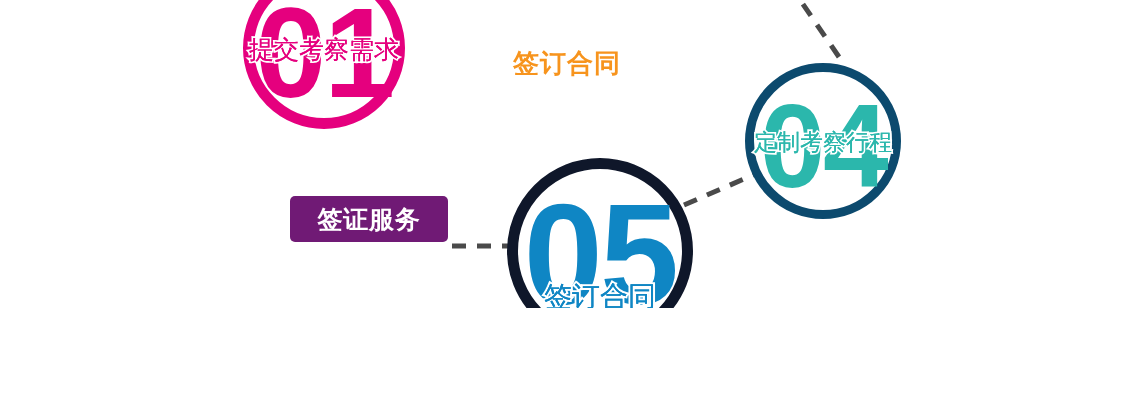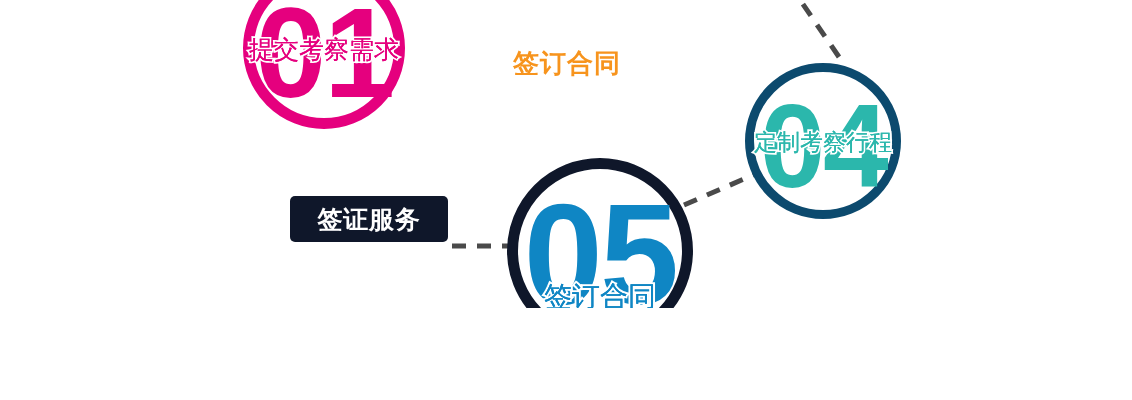--- a/index.html
+++ b/index.html
@@ -134,21 +134,21 @@
     font-size: 28px;
     color: #0F86C4;
     -webkit-text-stroke: 0;
   }
 
   
   .svc-btn {
     position: absolute;
     left: 290px;
     width: 158px;
-    background: #0f172a;
+    background: #701a75;
     border-radius: 5px;
     color: #ffffff;
     font-size: 25px;
     font-weight: 700;
     display: flex;
     align-items: center;
     justify-content: center;
     box-sizing: border-box;
     letter-spacing: 0.03em;
   }

